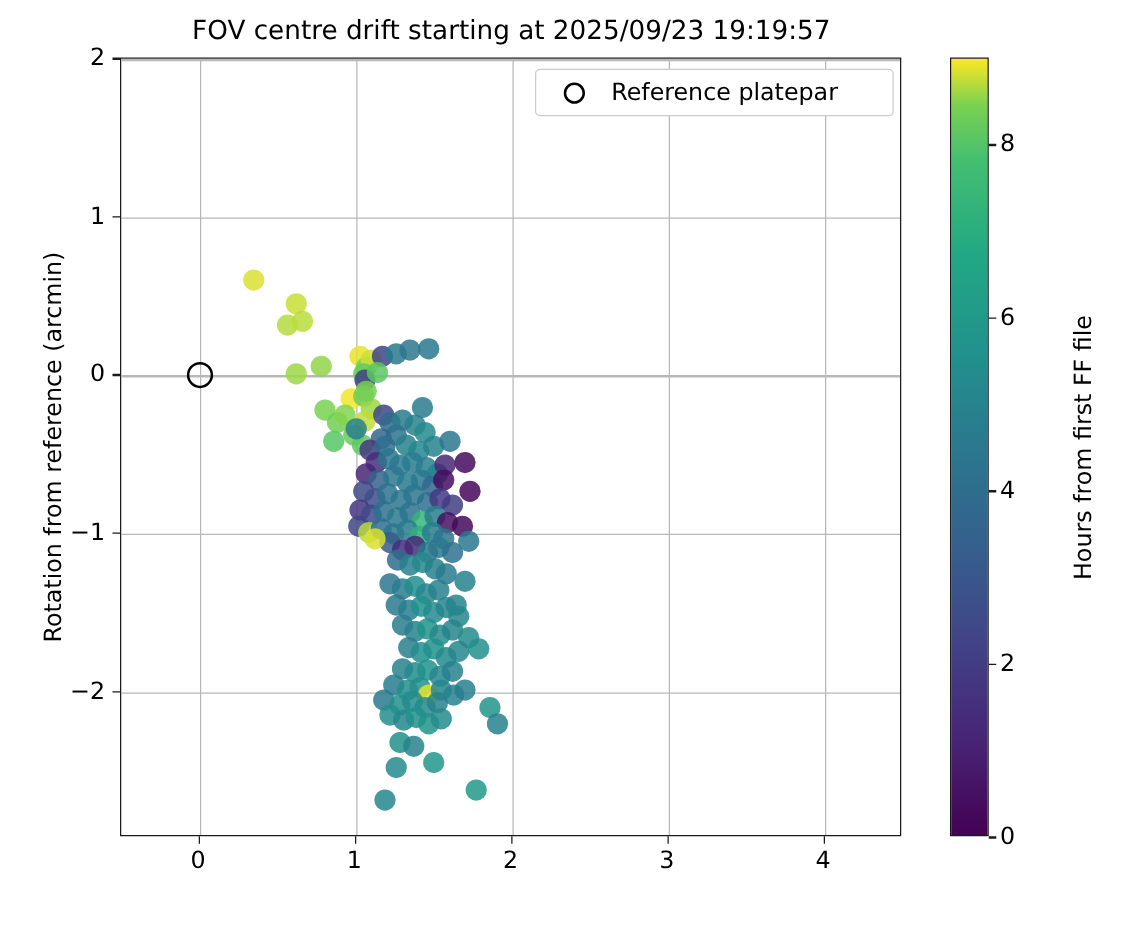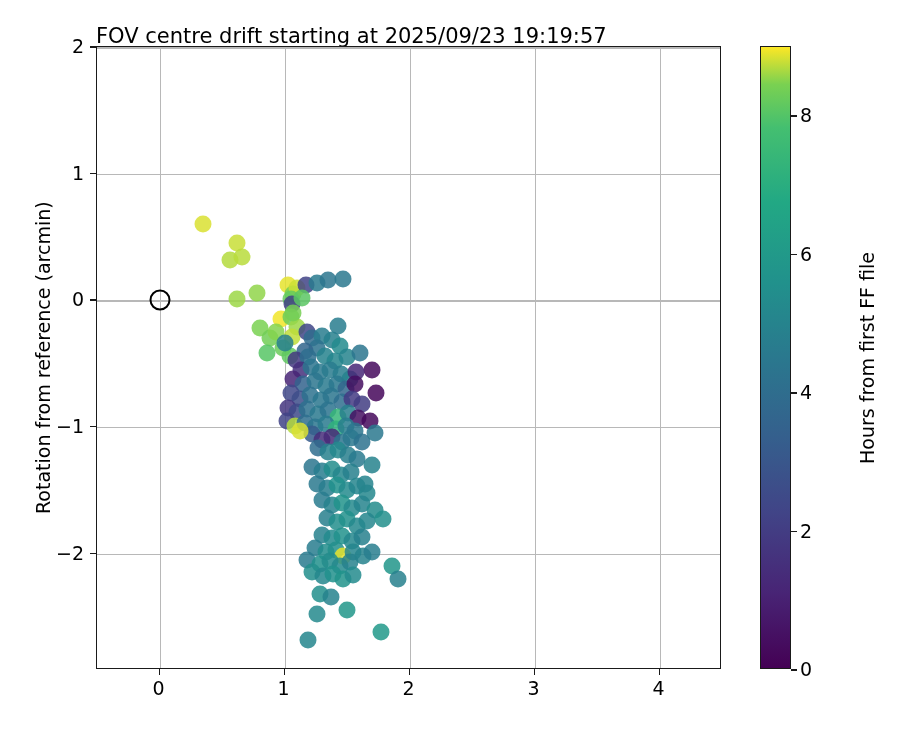--- a/index.html
+++ b/index.html
@@ -16,23 +16,23 @@
   }
   #figure {
     position: absolute;
     left: 0; top: 0;
     width: 900px;
     height: 750px;
   }
   .chart-title {
     position: absolute;
     left: 96px;
-    top: 24px;
+    top: 12px;
     width: 626px;
-    text-align: left;
+    text-align: center;
     font-size: 21px;
     color: #000000;
     white-space: nowrap;
   }
   
   #axes {
     position: absolute;
     left: 96px;
     top: 46px;
     width: 625px;
@@ -368,20 +368,26 @@
       <div class="ytick-mark" style="top: 299.252px;"></div>
       <div class="ytick-label" style="top: 299.252px;">0</div>
       <div class="ytick-mark" style="top: 425.878px;"></div>
       <div class="ytick-label" style="top: 425.878px;">−1</div>
       <div class="ytick-mark" style="top: 552.504px;"></div>
       <div class="ytick-label" style="top: 552.504px;">−2</div>
     </div>
 
   <div class="yaxis-label" id="ylabel" style="left: 32px; top: 514px; transform: rotate(-90deg);">Rotation from reference (arcmin)</div>
 
+  <div id="legend">
+    <div class="legend-marker-box">
+      <div class="legend-circle"></div>
+    </div>
+    <div class="legend-text">Reference platepar</div>
+  </div>
 
   <div id="colorbar" style="background: linear-gradient(rgb(253, 231, 37) 0%, rgb(122, 209, 81) 6%, rgb(68, 191, 112) 13%, rgb(34, 168, 132) 25%, rgb(33, 145, 140) 38%, rgb(42, 120, 142) 50%, rgb(53, 95, 141) 63%, rgb(65, 68, 135) 75%, rgb(72, 36, 117) 88%, rgb(68, 1, 84) 100%);"></div>
   <div id="cbticks-layer">
       <div class="cbtick-mark" style="top: 669px;"></div>
       <div class="cbtick-label" style="top: 669px;">0</div>
       <div class="cbtick-mark" style="top: 530.556px;"></div>
       <div class="cbtick-label" style="top: 530.556px;">2</div>
       <div class="cbtick-mark" style="top: 392.111px;"></div>
       <div class="cbtick-label" style="top: 392.111px;">4</div>
       <div class="cbtick-mark" style="top: 253.667px;"></div>

